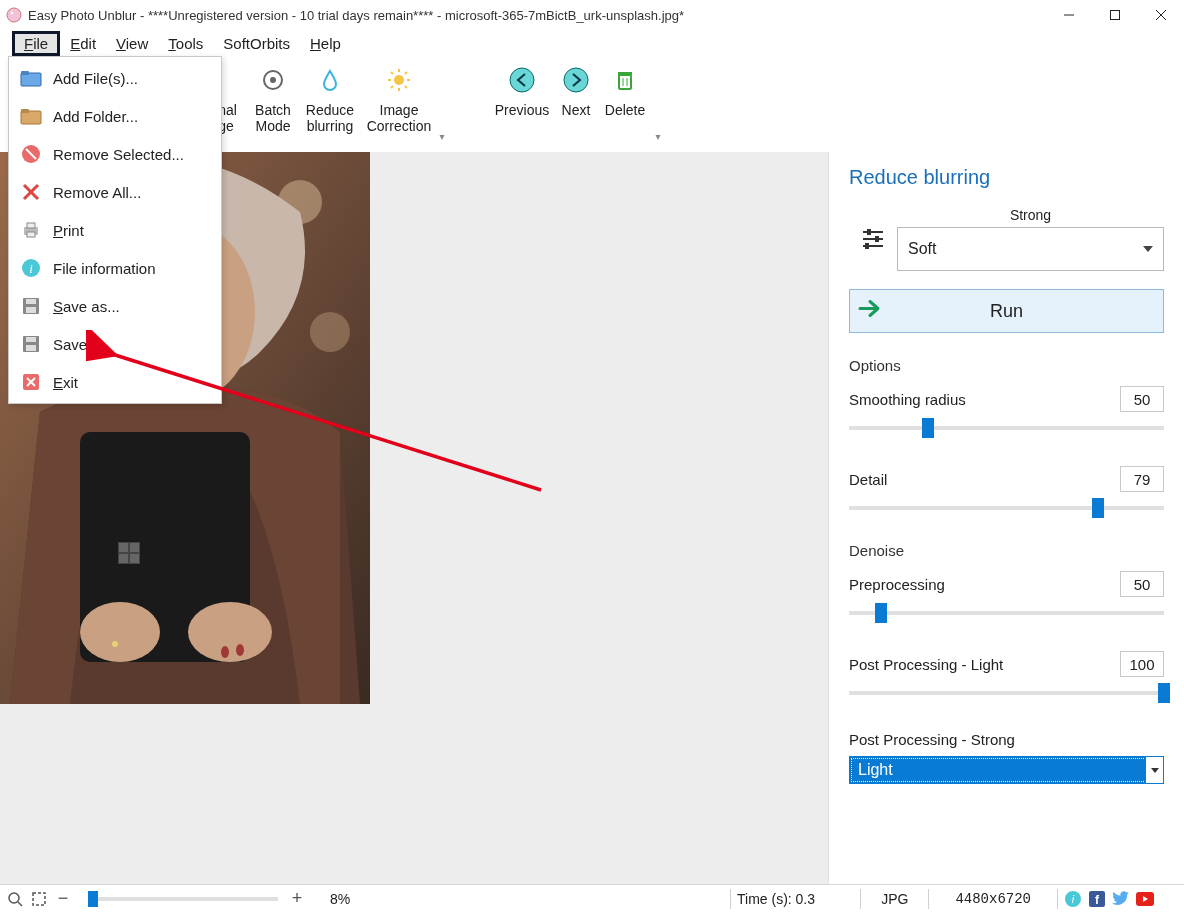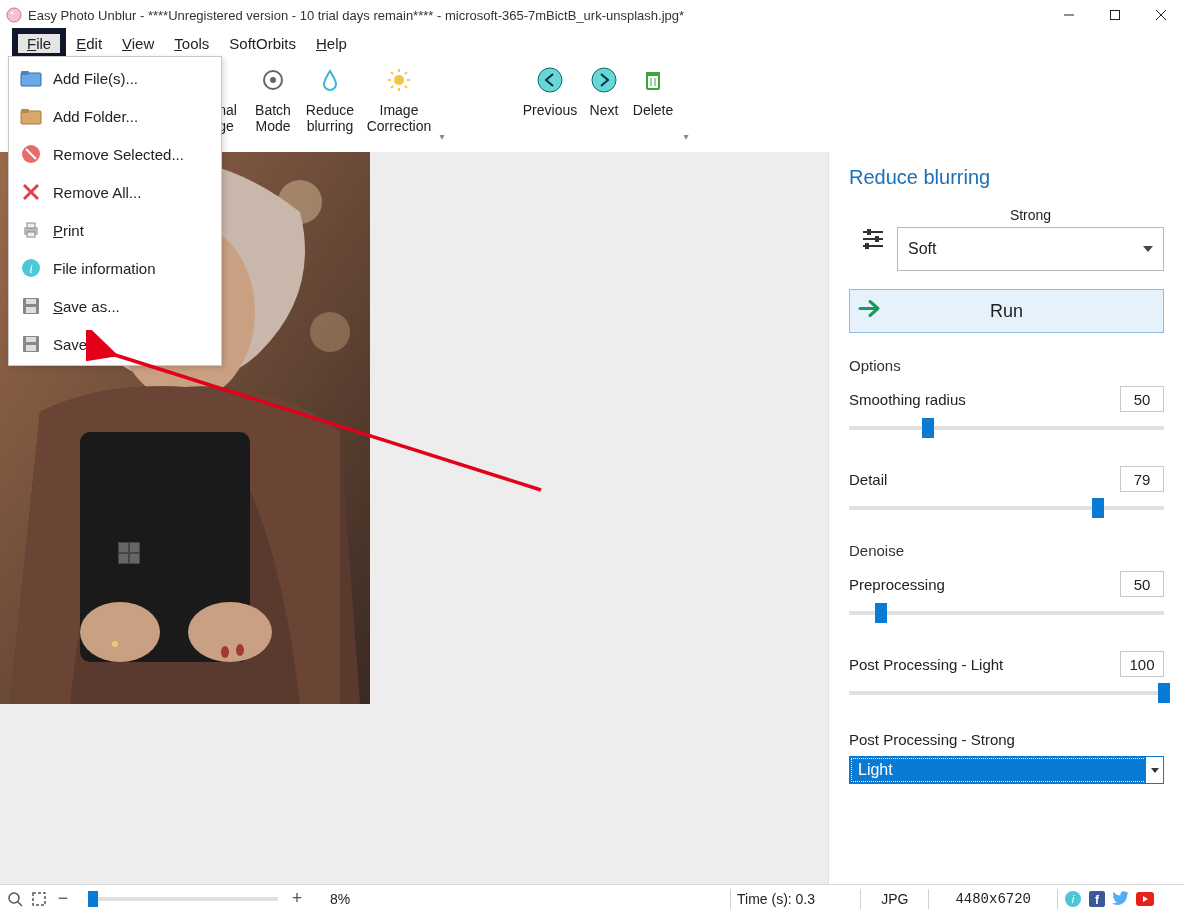--- a/index.html
+++ b/index.html
@@ -7,21 +7,21 @@
   
   .titlebar { height:30px; display:flex; align-items:center; padding-left:6px; }
   .titlebar .app-icon { width:16px; height:16px; margin-right:6px; }
   .titlebar .title-text { font-size:13px; color:#333; flex:1; white-space:nowrap; }
   .winbtns { display:flex; height:30px; }
   .winbtn { width:46px; display:flex; align-items:center; justify-content:center; }
   .winbtn svg { width:10px; height:10px; }
   
   .menubar { height:26px; display:flex; align-items:center; padding-left:12px; gap:0; font-size:15px; }
   .menubar .menu { padding:2px 10px; cursor:default; }
-  .menubar .menu.active { background:#e5e5e5; border:6px solid #0f172a; padding:1px 9px;}
+  .menubar .menu.active { background:#e5e5e5; border:3px solid #0f172a; padding:1px 9px;}
   .menubar .menu u { text-decoration:underline; }
   
   .toolbar { height:96px; background:#fff; display:flex; align-items:flex-start; padding:6px 8px 0 8px; position:relative;}
   .tool-group { display:flex; }
   .tool-btn { width:64px; height:84px; display:flex; flex-direction:column; align-items:center; justify-content:flex-start; padding-top:4px; text-align:center; font-size:14px; line-height:1.15; cursor:default; }
   .tool-btn .tb-icon { width:28px; height:28px; margin-bottom:8px; display:flex; align-items:center; justify-content:center;}
   .tool-btn span.lbl {display:block;}
   .tb-spacer { width:42px; }
   .tool-drop { width:12px; height:84px; display:flex; align-items:flex-end; justify-content:center; padding-bottom:4px; color:#888; font-size:10px;}
   
@@ -142,21 +142,21 @@
             </g>
           </svg>
         </span>
       <span class="lbl">Image</span>
       <span class="lbl">Correction</span>
     </div>
     <div class="tool-drop">▾</div>
   </div>
   <div class="tb-spacer"></div>
   <div class="tool-group">
-    <div class="tool-btn" style="width:64px;margin-left:28px;">
+    <div class="tool-btn" style="width:64px;">
       <span class="tb-icon">
           <svg width="26" height="26">
             <circle cx="13" cy="13" r="12" fill="#6ad7d7" stroke="#0a6a6a"></circle>
             <path d="M16 7 L9 13 L16 19" fill="none" stroke="#034" stroke-width="2"></path>
           </svg>
         </span>
       <span class="lbl">Previous</span>
     </div>
     <div class="tool-btn" style="width:44px;">
       <span class="tb-icon">
@@ -250,20 +250,30 @@
   </div>
   <div class="fm-item">
     <span class="fm-icon">
         <svg width="20" height="20" viewBox="0 0 20 20">
           <rect x="2" y="2" width="16" height="16" rx="1" fill="#888"></rect>
           <rect x="5" y="3" width="10" height="5" fill="#ddd"></rect>
           <rect x="5" y="11" width="10" height="6" fill="#ddd"></rect>
         </svg>
       </span>
     <span>Save</span>
+  </div>
+  <div class="fm-item">
+    <span class="fm-icon">
+        <svg width="20" height="20">
+          <rect x="2" y="2" width="16" height="16" rx="2" fill="#e86a6a"></rect>
+          <line x1="6" y1="6" x2="14" y2="14" stroke="#fff" stroke-width="2"></line>
+          <line x1="14" y1="6" x2="6" y2="14" stroke="#fff" stroke-width="2"></line>
+        </svg>
+      </span>
+    <span><u>E</u>xit</span>
   </div>
 </div>
 
 <svg class="red-arrow" style="left:86px; top:330px;" width="470" height="180">
   <defs>
       <marker id="ah" markerWidth="14" markerHeight="12" refX="2" refY="6" orient="auto">
         <path d="M12 0 L0 6 L12 12 z" fill="#e2001a"></path>
       </marker>
     </defs>
   <line x1="455" y1="160" x2="26" y2="24" stroke="#e2001a" stroke-width="3.5" marker-end="url(#ah)"></line>

